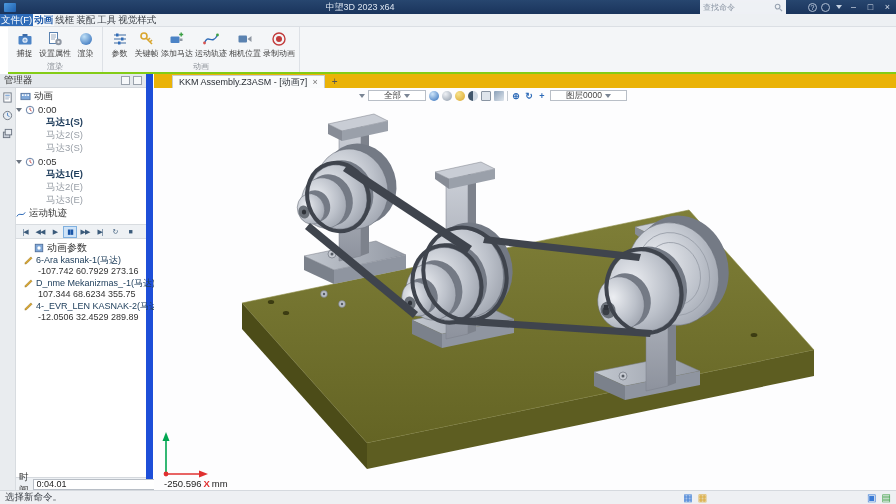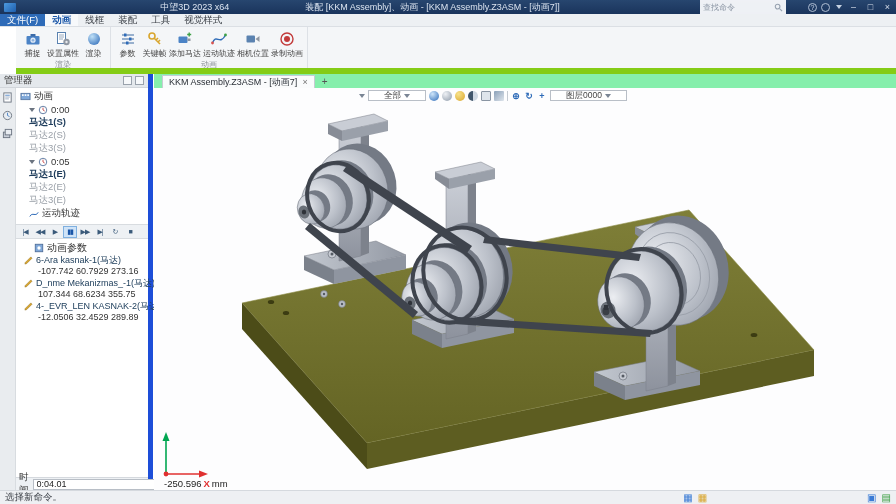--- a/index.html
+++ b/index.html
@@ -13,61 +13,61 @@
   .tb-search{width:86px;height:27px;margin-right:20px;background:rgba(250,251,253,.95);border-radius:2px;display:flex;align-items:center;padding:0 3px;gap:3px;color:#8a94a3;font-size:8px}
   .tb-search span{flex:1;overflow:hidden;white-space:nowrap}
   .tb-mini{width:13px;height:13px;display:flex;align-items:center;justify-content:center}
   .circle-ic{width:9px;height:9px;border-radius:50%;border:1px solid #aebdd2;color:#c9d5e6;font-size:7px;line-height:7px;text-align:center}
   .wbtn{width:17px;height:14px;display:flex;align-items:center;justify-content:center;color:#d7dfeb;font-size:9px}
   .caret{width:0;height:0;border-left:3px solid transparent;border-right:3px solid transparent;border-top:4px solid #7a8594}
   .caret.light{border-top-color:#c6d2e2}
 
   
   .menubar{position:absolute;top:14px;left:0;right:0;height:13px;background:#edf0f3;border-bottom:1px solid #dbdfe4;display:flex;font-size:9.5px;color:#3a3f46}
-  .menu-item{padding:0 7px;line-height:12px}
+  .menu-item{padding:0 1px;line-height:12px}
   .menu-file{background:#2e6bb8;color:#fff}
   .menu-active{background:#f7f9fb;color:#1a56a8;font-weight:bold}
 
   
-  .ribbon{position:absolute;top:27px;left:16px;right:0;height:47px;background:#f4f6f8;border-bottom:6px solid #84cc16;display:flex}
+  .ribbon{position:absolute;top:27px;left:8px;right:0;height:47px;background:#f4f6f8;border-bottom:2px solid #84cc16;display:flex}
   .rgroup{display:flex;flex-direction:column;border-right:1px solid #dde1e6;padding:1px 3px 0}
   .rbuttons{flex:1;display:flex;align-items:flex-start}
   .rbtn{min-width:27px;display:flex;flex-direction:column;align-items:center;padding:2px 1px 0;gap:1px}
   .rbtn .ricon{width:18px;height:17px;display:flex;align-items:center;justify-content:center}
   .rbtn .lbl{font-size:8px;color:#444;white-space:nowrap}
   .rgrouplabel{font-size:8px;color:#8a8f96;text-align:center;height:11px;line-height:11px}
 
   
-  .leftpanel{position:absolute;top:74px;left:0;bottom:14px;width:153px;background:#f2f4f6;border-right:5px solid #1d4ed8;display:flex;flex-direction:column}
+  .leftpanel{position:absolute;top:74px;left:0;bottom:14px;width:153px;background:#f2f4f6;border-right:7px solid #1d4ed8;display:flex;flex-direction:column}
   .mgr-header{height:14px;background:#e4e8ec;border-bottom:1px solid #d2d6db;display:flex;align-items:center;font-size:9.5px;padding:0 4px;color:#333;gap:3px}
   .mgr-header .sp{flex:1}
   .mgr-btn{width:9px;height:9px;border:1px solid #9aa2ac;background:#f6f8fa}
   .mgr-row{flex:1;display:flex;min-height:0}
   .side-strip{width:16px;background:#e9ecef;border-right:1px solid #d8dce0;display:flex;flex-direction:column;align-items:center;padding-top:4px;gap:7px}
   .mgr-main{flex:1;display:flex;flex-direction:column;background:#fff;min-width:0}
   .tree{padding-top:2px;font-size:9.5px;color:#333}
   .trow{height:13px;display:flex;align-items:center;gap:3px;padding-left:4px;white-space:nowrap}
-  .ind1{padding-left:13px}.ind2{padding-left:13px}
+  .ind1{padding-left:0}.ind2{padding-left:30px}
   .dim{color:#9aa0a8}
   .emph{color:#1f3d5c;font-weight:bold}
   .tcaret{width:0;height:0;border-left:3px solid transparent;border-right:3px solid transparent;border-top:4px solid #6b7480}
   .icn{flex:0 0 auto;display:inline-flex}
   .playbar{height:15px;background:#eef1f4;border-top:1px solid #d8dce0;border-bottom:1px solid #d8dce0;display:flex;align-items:center;gap:1px;padding:0 2px;margin-top:4px}
   .pbtn{min-width:14px;height:12px;font-size:7px;display:flex;align-items:center;justify-content:center;color:#3a5a7a;border:1px solid transparent;letter-spacing:-1px}
   .pbtn.active{background:#cfe3f7;border-color:#7fb0e0;color:#1a56a8}
   .params{font-size:9px;color:#333;padding-top:2px}
   .p-head{height:13px;display:flex;align-items:center;gap:3px;padding-left:18px;font-size:10px;color:#333}
   .p-name{height:12px;display:flex;align-items:center;gap:3px;padding-left:8px;white-space:nowrap;color:#23425f}
   .p-vals{height:11px;line-height:11px;padding-left:22px;color:#333;white-space:nowrap}
   .mgr-fill{flex:1;background:#fff}
   .time-row{height:13px;background:#eef1f4;border-top:1px solid #d5d9de;display:flex;align-items:center;gap:4px;padding:0 3px;font-size:9.5px}
   .time-input{flex:1;height:11px;background:#fff;border:1px solid #b8bec6;font-size:9px;font-family:Liberation Sans, sans-serif;padding:0 3px;color:#222}
 
   .rightarea{position:absolute;top:74px;left:154px;right:0;bottom:14px;display:flex;flex-direction:column}
-  .tabbar{height:14px;background:#86efac;display:flex;align-items:flex-end;padding-left:8px;gap:2px}
+  .tabbar{height:14px;background:#eab308;display:flex;align-items:flex-end;padding-left:18px;gap:2px}
   .doctab{height:13px;background:#fafbfc;border:1px solid #c6ccd2;border-bottom:none;display:flex;align-items:center;gap:5px;padding:0 6px;font-size:9px;color:#2a2f36;white-space:nowrap}
   .tab-close{color:#777;font-size:9px}
   .tab-add{font-size:10px;color:#555;padding:0 5px;line-height:13px}
   .viewport{flex:1;position:relative;background:#fdfdfe;overflow:hidden}
   #scene{position:absolute;left:0;top:0}
 
   
   .vtoolbar{position:absolute;top:1px;left:205px;height:13px;display:flex;align-items:center;gap:3px;font-size:8.5px;color:#444}
   .combo{height:11px;border:1px solid #b9bfc7;background:#fff;display:flex;align-items:center;gap:3px;padding:0 15px;white-space:nowrap}
   .vicon{width:10px;height:10px;border-radius:50%;flex:0 0 auto;display:flex;align-items:center;justify-content:center;font-size:9px;line-height:10px}
@@ -92,21 +92,20 @@
   .sic.b{color:#3a7bd5}.sic.y{color:#d9a62e}.sic.g{color:#3da046}
   .sgap{width:150px}
 </style>
 </head>
 <body>
 
 <div class="titlebar">
   <span class="tb-logo"></span>
   <div class="tb-center">
     <span>中望3D 2023 x64</span>
-    <span>装配 [KKM Assembly]、动画 - [KKM Assembly.Z3ASM - [动画7]]</span>
   </div>
   <div class="tb-search">
     <span>查找命令</span>
     <svg width="9" height="9" viewBox="0 0 10 10">
         <circle cx="4" cy="4" r="2.6" fill="none" stroke="#97a2b0" stroke-width="1.2"></circle>
         <line x1="6.2" y1="6.2" x2="9" y2="9" stroke="#97a2b0" stroke-width="1.2"></line>
       </svg>
   </div>
   <div class="tb-mini">
       <span class="circle-ic">?</span>

